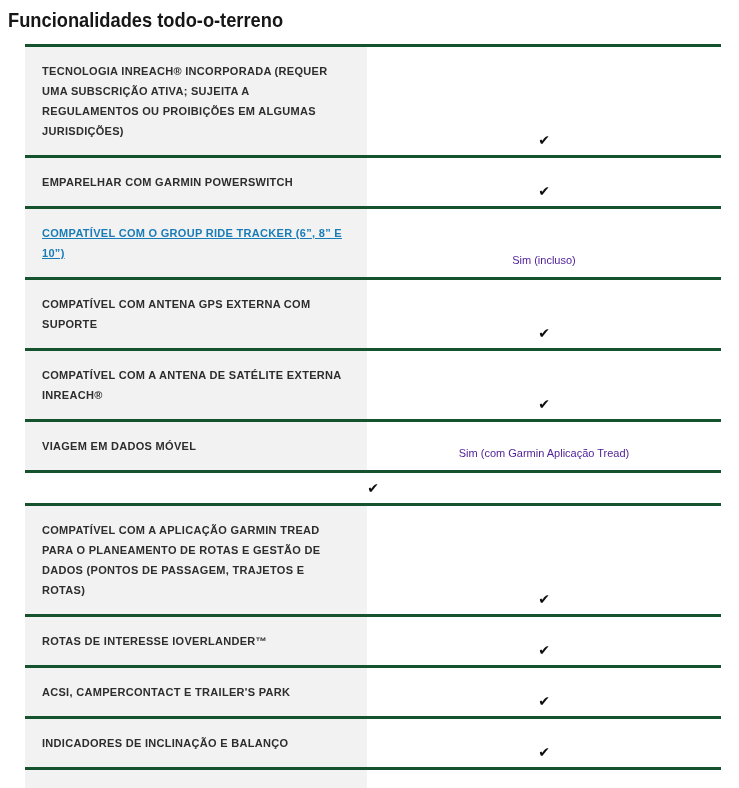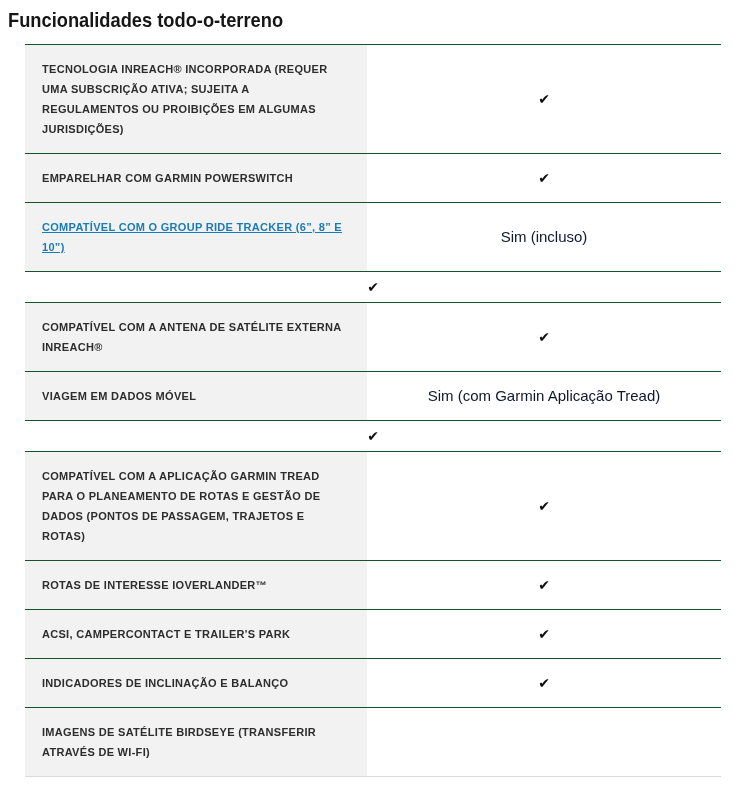--- a/index.html
+++ b/index.html
@@ -20,22 +20,22 @@
     transform: scaleX(0.87);
     transform-origin: 0 50%;
     letter-spacing: 0;
   }
   .feature-table {
     margin: 0 18px 0 25px;
     border-bottom: 1px solid #dadada;
   }
   .feature-row {
     display: flex;
-    align-items: center;
-    border-top: 1px solid #14532d;
+    align-items: flex-end;
+    border-top: 3px solid #14532d;
   }
   .label-cell {
     width: 342px;
     flex: 0 0 342px;
     background: #f2f2f2;
     padding: 14px 22px 14px 17px;
     display: flex;
     align-items: center;
     font-size: 11px;
     font-weight: 700;
@@ -52,22 +52,22 @@
     background: #ffffff;
   }
   .check {
     font-family: "DejaVu Sans", sans-serif;
     font-size: 14px;
     font-weight: 700;
     color: #0d0d0d;
     line-height: 1;
   }
   .value-text {
-    font-size: 15px;
-    color: #0f172a;
+    font-size: 11px;
+    color: #4c1d95;
     text-align: center;
     line-height: 18px;
   }
   a.feature-link {
     color: #1a7cb7;
     font-weight: 700;
     cursor: pointer;
   }
 </style>
 </head>
@@ -94,20 +94,23 @@
     </div>
     <div class="feature-row">
       <div class="label-cell">
         <a class="feature-link" href="#">COMPATÍVEL COM O GROUP RIDE TRACKER (6”, 8” E 10”)</a>
       </div>
       <div class="value-cell">
         <span class="value-text">Sim (incluso)</span>
       </div>
     </div>
     <div class="feature-row">
+      <div class="label-cell">
+        <span>COMPATÍVEL COM ANTENA GPS EXTERNA COM SUPORTE</span>
+      </div>
       <div class="value-cell">
         <span class="check">✔</span>
       </div>
     </div>
     <div class="feature-row">
       <div class="label-cell">
         <span>COMPATÍVEL COM A ANTENA DE SATÉLITE EXTERNA INREACH®</span>
       </div>
       <div class="value-cell">
         <span class="check">✔</span>

